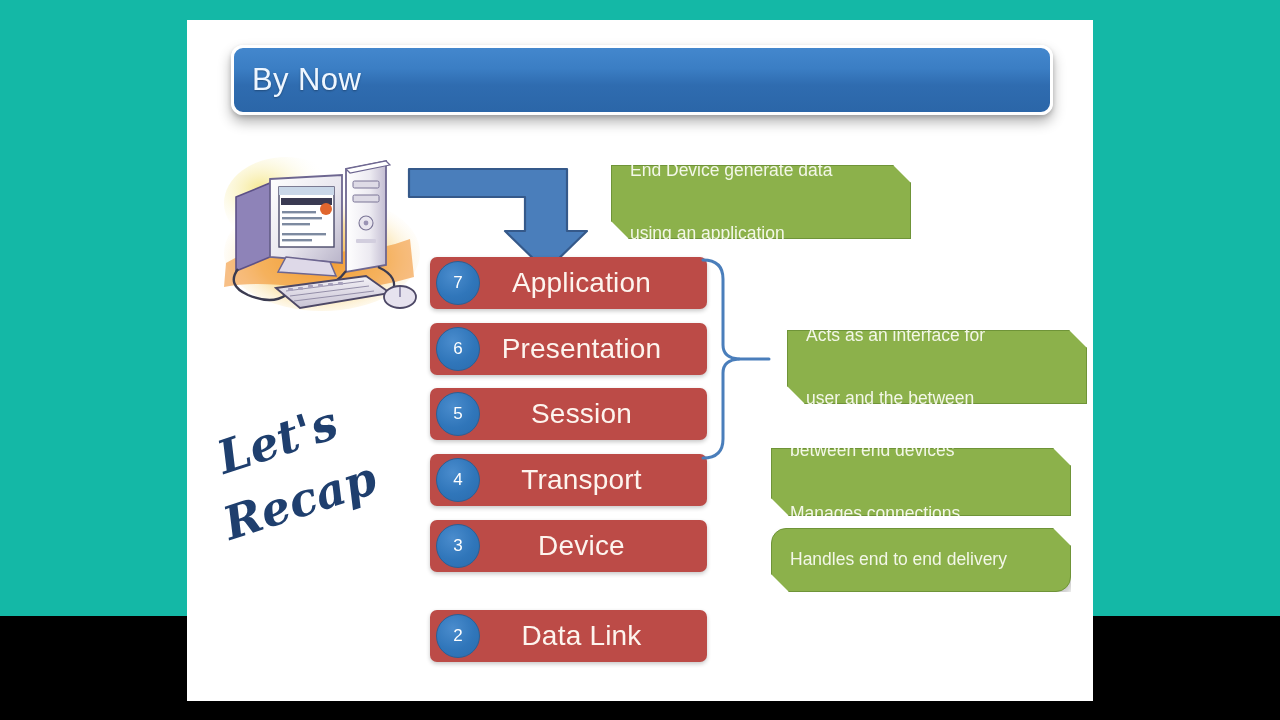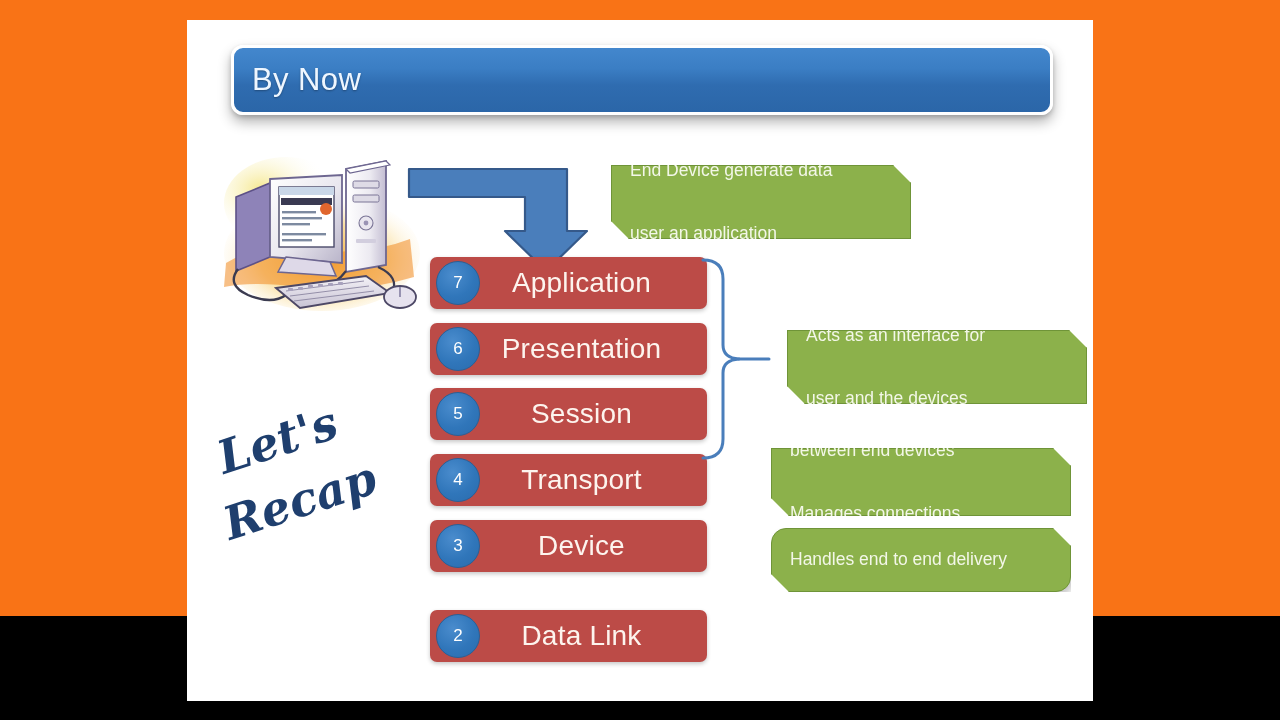--- a/index.html
+++ b/index.html
@@ -9,21 +9,21 @@
     width: 1280px;
     height: 720px;
     overflow: hidden;
     font-family: "Liberation Sans", sans-serif;
   }
 
   #stage {
     position: relative;
     width: 1280px;
     height: 616px;
-    background: #f97316;
+    background: #14b8a6;
   }
 
   
   #slide {
     position: absolute;
     left: 187px;
     top: 20px;
     width: 906px;
     height: 681px;
     background: #ffffff;
@@ -317,26 +317,26 @@
 
     <div id="group-brace">
       <svg width="72" height="205" viewBox="0 0 72 205" xmlns="http://www.w3.org/2000/svg">
         <path d="M4 3 Q24 3 24 22 L24 88 Q24 101 40 102 Q24 103 24 116 L24 182 Q24 201 4 201" fill="none" stroke="#4a7ebb" stroke-width="3" stroke-linecap="round" stroke-linejoin="round"></path>
         <path d="M40 102 L70 102" fill="none" stroke="#4a7ebb" stroke-width="3" stroke-linecap="round"></path>
       </svg>
     </div>
 
     <div class="callout" id="callout-enddevice">
       <span class="callout-line">End Device generate data</span>
-      <span class="callout-line">user an application</span>
+      <span class="callout-line">using an application</span>
     </div>
 
     <div class="callout" id="callout-interface">
       <span class="callout-line">Acts as an interface for</span>
-      <span class="callout-line">user and the devices</span>
+      <span class="callout-line">user and the between</span>
     </div>
 
     <div class="callout" id="callout-manages">
       <span class="callout-line">between end devices</span>
       <span class="callout-line">Manages connections</span>
     </div>
 
     <div class="callout" id="callout-handles">
       <span class="callout-line">Handles end to end delivery</span>
     </div>

